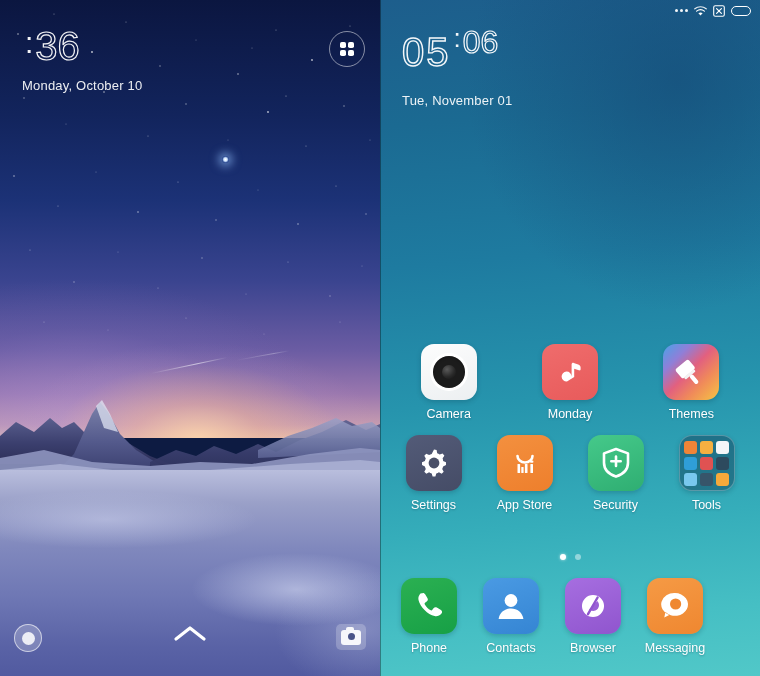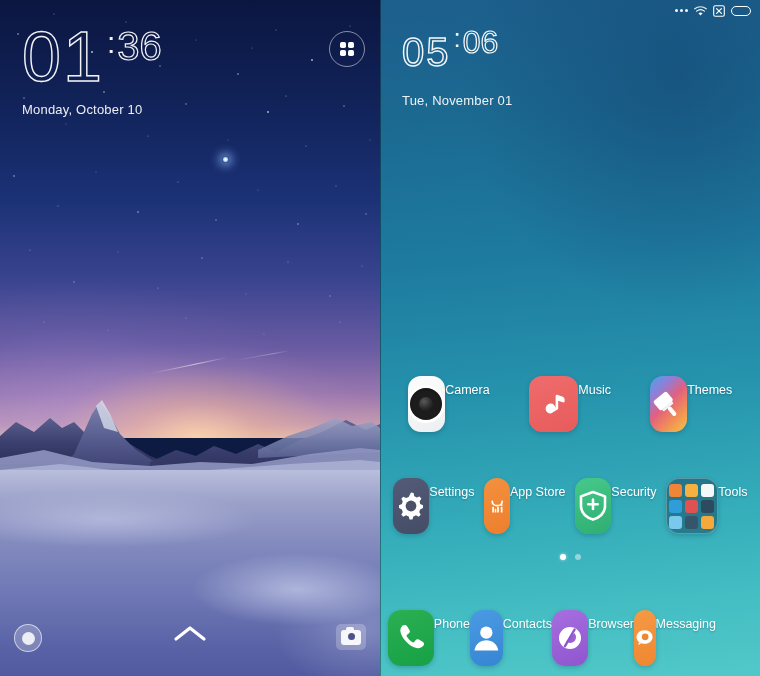--- a/index.html
+++ b/index.html
@@ -89,21 +89,21 @@
     background:radial-gradient(ellipse 300px 330px at 78% 12%, rgba(20,70,115,.55) 0%, rgba(20,70,115,0) 70%);
   }
   .home-clock{position:absolute;left:22px;top:22px;color:#fff;z-index:3;}
   .home .hh{font-size:40px;line-height:60px;-webkit-text-stroke:1.4px rgba(255,255,255,.95);}
   .home .mm{font-size:32px;line-height:36px;-webkit-text-stroke:1.2px rgba(255,255,255,.95);}
   .home .colon{font-size:26px;line-height:26px;margin:3px 2px 0 3px;}
   .home .date{margin-top:11px;font-size:13px;}
 
   .app-grid{position:absolute;left:0;top:344px;width:380px;z-index:3;}
   .app-row{display:flex;justify-content:space-around;padding:0 8px;margin-bottom:14px;}
-  .app{width:82px;display:flex;flex-direction:row;margin-top:32px;}
+  .app{width:82px;display:flex;flex-direction:column;align-items:center;}
   .icon{width:56px;height:56px;border-radius:13px;position:relative;overflow:hidden;
          box-shadow:0 2px 5px rgba(0,40,60,.22);}
   .app-label{margin-top:7px;font-size:12.5px;color:#fff;text-shadow:0 1px 2px rgba(0,50,70,.35);white-space:nowrap;}
 
   
   .ic-camera{background:linear-gradient(160deg,#fdfdfd 0%,#eceff1 100%);display:flex;align-items:center;justify-content:center;}
   .ic-camera .lens{width:32px;height:32px;border-radius:50%;background:#1c1c1c;
     box-shadow:0 0 0 3px #fff,0 1px 3px rgba(0,0,0,.3) inset;display:flex;align-items:center;justify-content:center;}
   .ic-camera .lens:after{content:"";width:14px;height:14px;border-radius:50%;
     background:radial-gradient(circle at 36% 32%,#5a5a5a 0%,#2a2a2a 55%,#111 100%);}
@@ -226,21 +226,20 @@
       <path d="M150 70 L176 58 L196 64 L214 54 L236 62 L258 52 L276 60 L300 48 L322 40 L346 28 L366 38 L380 32 L380 86 L150 86 Z" fill="url(#mtA)" opacity=".92"></path>
       <path d="M258 58 L288 44 L312 36 L336 26 L352 34 L372 30 L380 36 L380 60 L258 66 Z" fill="url(#mtC)" opacity=".85"></path>
       <path d="M0 66 L44 58 L92 70 L150 74 L200 70 L252 72 L310 62 L360 56 L380 58 L380 110 L0 110 Z" fill="#8e95bf" opacity=".9"></path>
       <path d="M0 78 L60 72 L130 80 L210 78 L290 72 L360 68 L380 70 L380 110 L0 110 Z" fill="#a8aed2" opacity=".95"></path>
     </svg>
     <div class="snowfield"></div>
 
 
     <div class="clock">
       <div class="clock-row">
-        <span class="hh">01</span>
         <span class="colon">:</span>
         <span class="mm">36</span>
       </div>
       <div class="date">Monday, October 10</div>
     </div>
 
     <div class="grid-btn">
       <span class="grid-dots">
           <i></i>
           <i></i>
@@ -303,21 +302,21 @@
           <span class="app-label">Camera</span>
         </div>
 
 
         <div class="app">
           <div class="icon ic-music">
             <svg width="34" height="34" viewBox="0 0 34 34">
               <path d="M14 26.5 a5 5 0 1 1 4.6-5 V9.5 c0-1.3 1-2 2.2-1.6 l4.4 1.5 c1.6 .6 2.4 1.6 2.4 3.2 v1.6 c0 1-.9 1.4-1.8 1.1 l-4.6-1.6 v8.4" fill="#ffffff"></path>
             </svg>
           </div>
-          <span class="app-label">Music</span>
+          <span class="app-label">Monday</span>
         </div>
 
         <div class="app">
           <div class="icon ic-themes">
             <svg width="36" height="36" viewBox="0 0 36 36">
               <g transform="rotate(-40 18 18)">
                 <rect x="7" y="6" width="17" height="12" rx="2" fill="#ffffff"></rect>
                 <rect x="9" y="17.5" width="13" height="3" rx="1" fill="#f3f3f3"></rect>
                 <rect x="13.6" y="20" width="4.2" height="11" rx="2.1" fill="#ffffff"></rect>
               </g>

